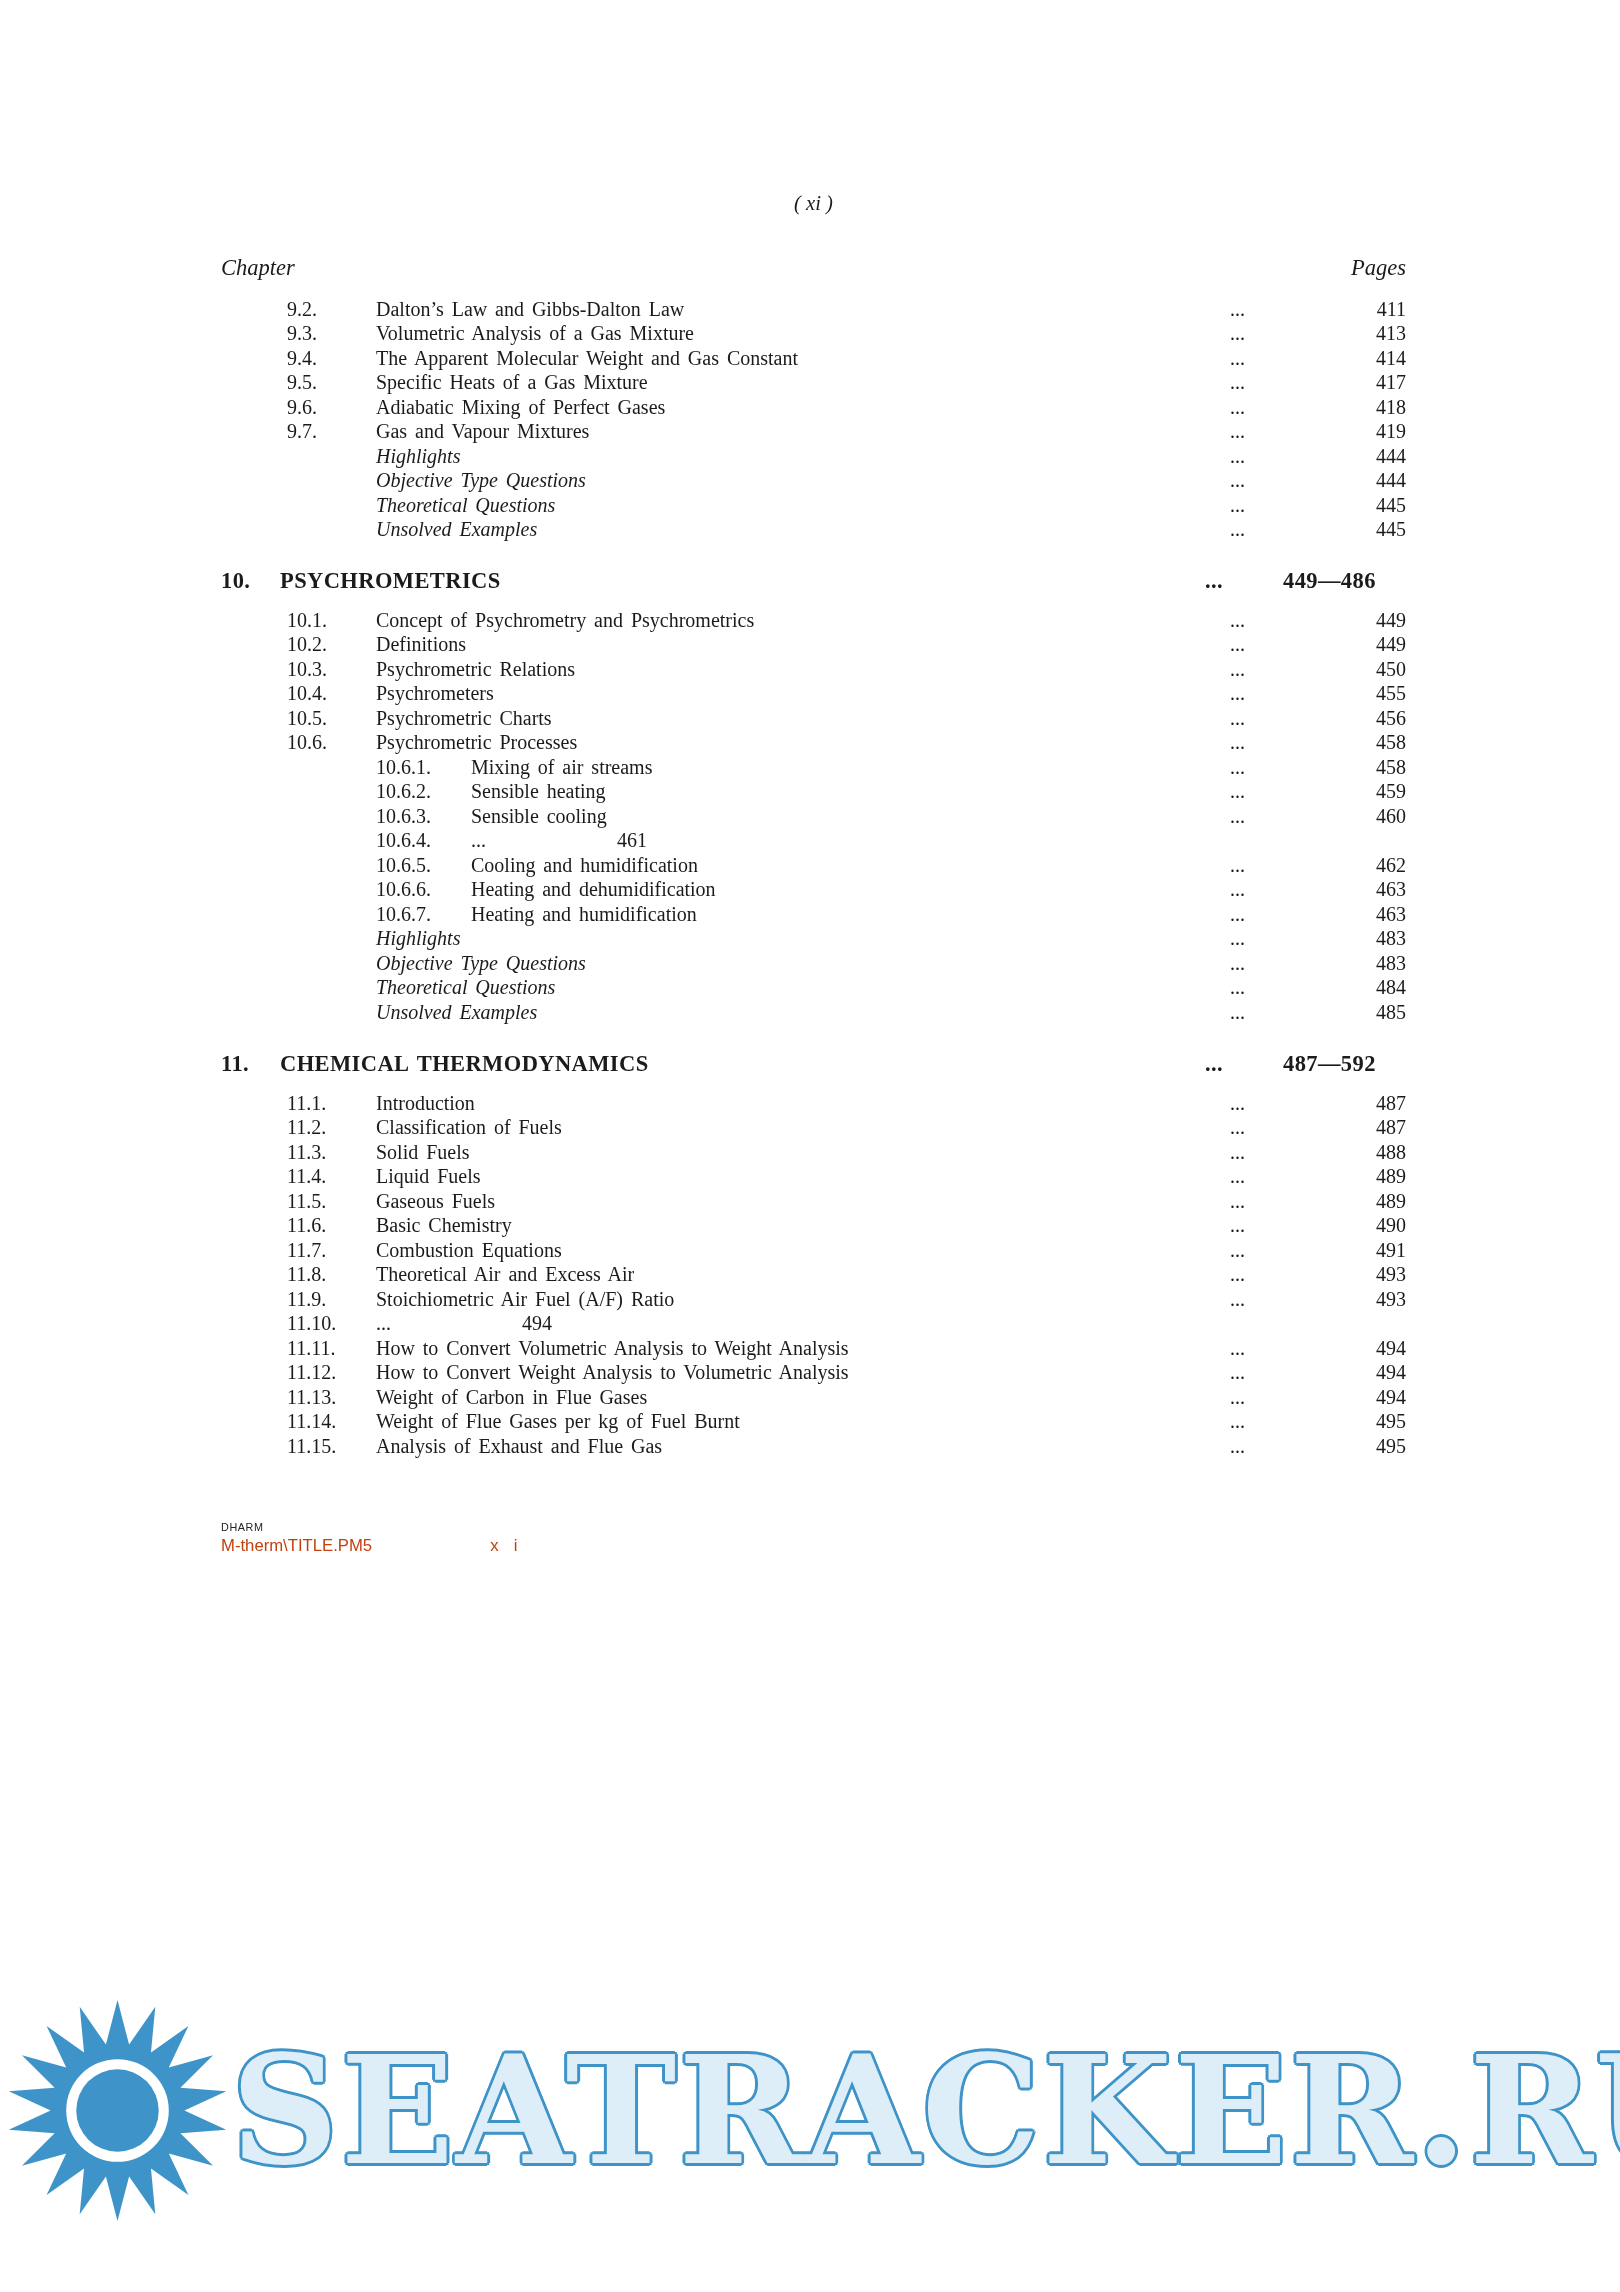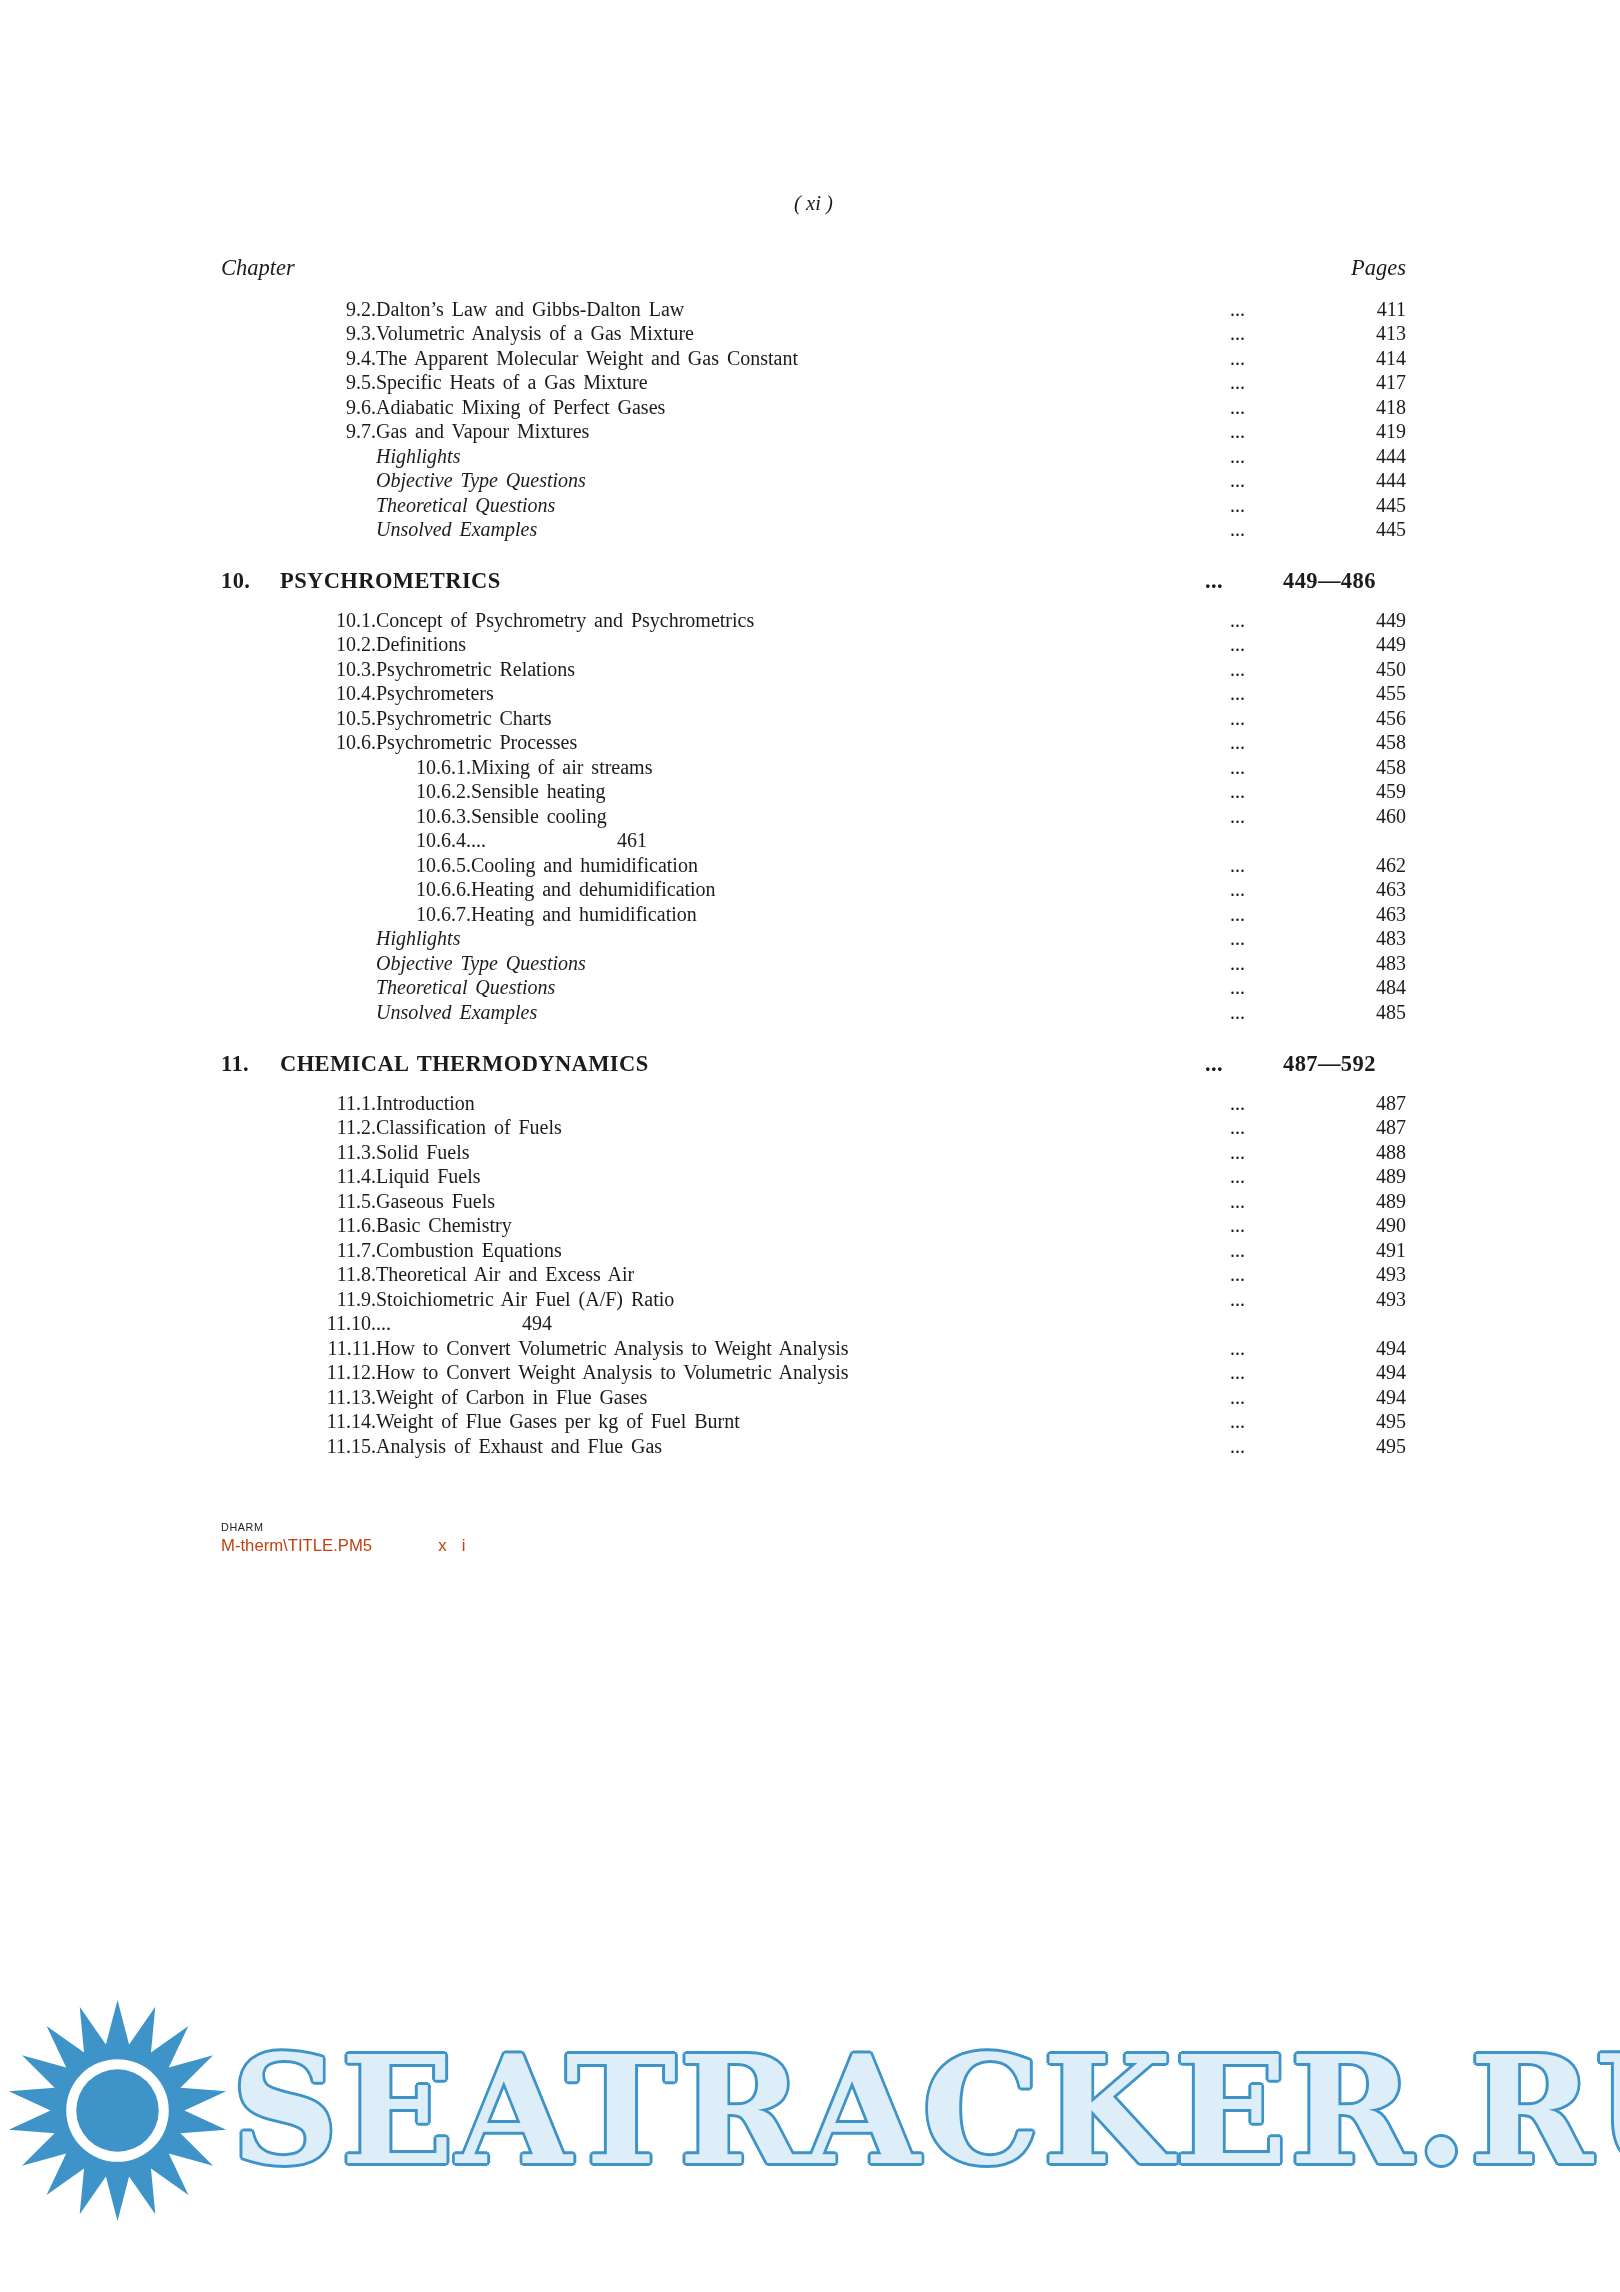--- a/index.html
+++ b/index.html
@@ -16,21 +16,21 @@
   .page-label { text-align:center; font-style:italic; font-size:20.6px; margin-bottom:40px; }
   .col-header {
     display:flex; justify-content:space-between;
     font-style:italic; font-size:22.5px; margin-bottom:15.7px;
   }
   .toc-row {
     display:flex; align-items:baseline;
     font-size:20px; line-height:24.5px;
     padding-left:66px; word-spacing:2.9px;
   }
-  .toc-row .num { width:89px; flex:none;text-align:right; }
+  .toc-row .num { width:89px; flex:none; }
   .toc-row .title { flex:1; padding-right:9.8px; }
   .toc-row.indent { padding-left:155px; }
   .toc-row.indent .num { width:95px; }
   .toc-row.italic .title { font-style:italic; }
   .dots { width:78px; flex:none; text-align:left; }
   .pg { width:98px; flex:none; text-align:right; }
   .heading-row {
     display:flex; align-items:baseline;
     font-weight:bold; font-size:22.5px; letter-spacing:0.4px;
     word-spacing:2.9px; margin:26.5px 0 13.7px 0;
@@ -38,21 +38,21 @@
   .h-num { width:59px; flex:none; }
   .h-title { flex:1; }
   .h-dots { width:78px; flex:none; }
   .h-range { width:123px; flex:none; text-align:left; }
   .footer {
     margin-top:63px; padding-left:221px;
     font-family:"Liberation Sans", sans-serif;
   }
   .imprint { font-size:10.8px; letter-spacing:0.6px; color:#222; margin-bottom:2.9px; }
   .file-row { display:flex; align-items:baseline; font-size:16.7px; color:#c2410c; }
-  .page-marker { margin-left:66px; white-space:pre; letter-spacing:2px; }
+  .page-marker { margin-left:118px; white-space:pre; letter-spacing:2px; }
   .watermark {
     position:absolute; left:5.9px; bottom:71px;
     display:flex; align-items:center;
     white-space:nowrap;
   }
   .sun { flex:none; margin-right:2px; }
   .wm-text {
     font-family:"DejaVu Serif", serif;
     font-weight:bold;
     font-size:149px;

